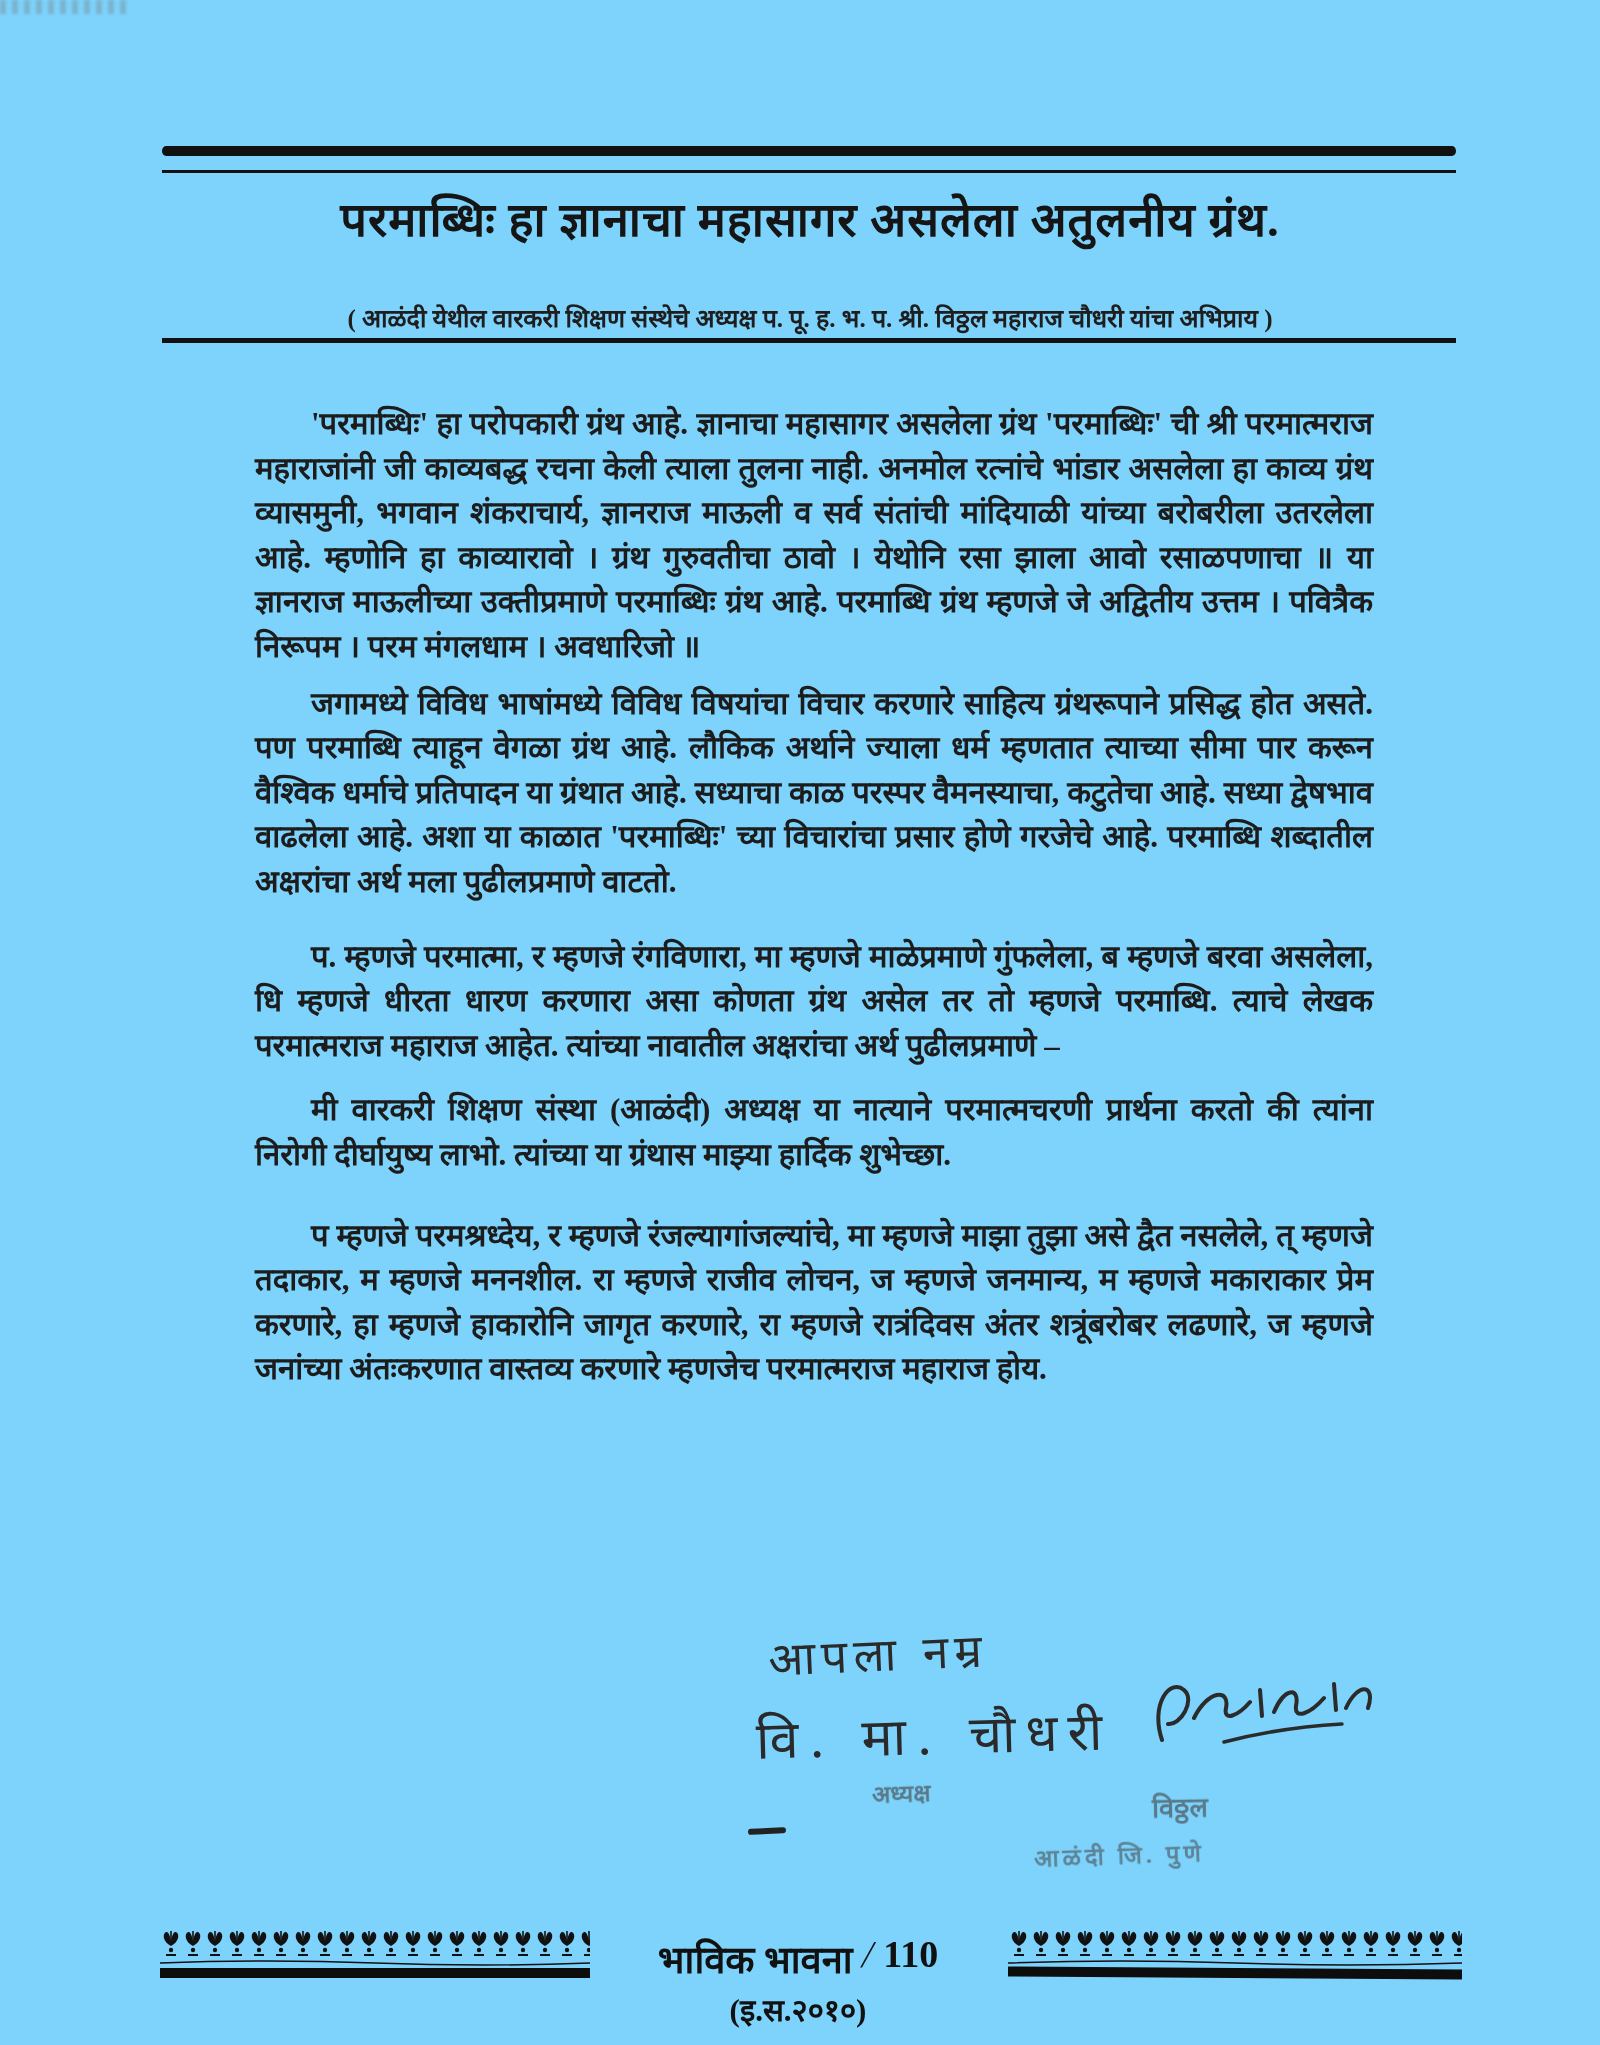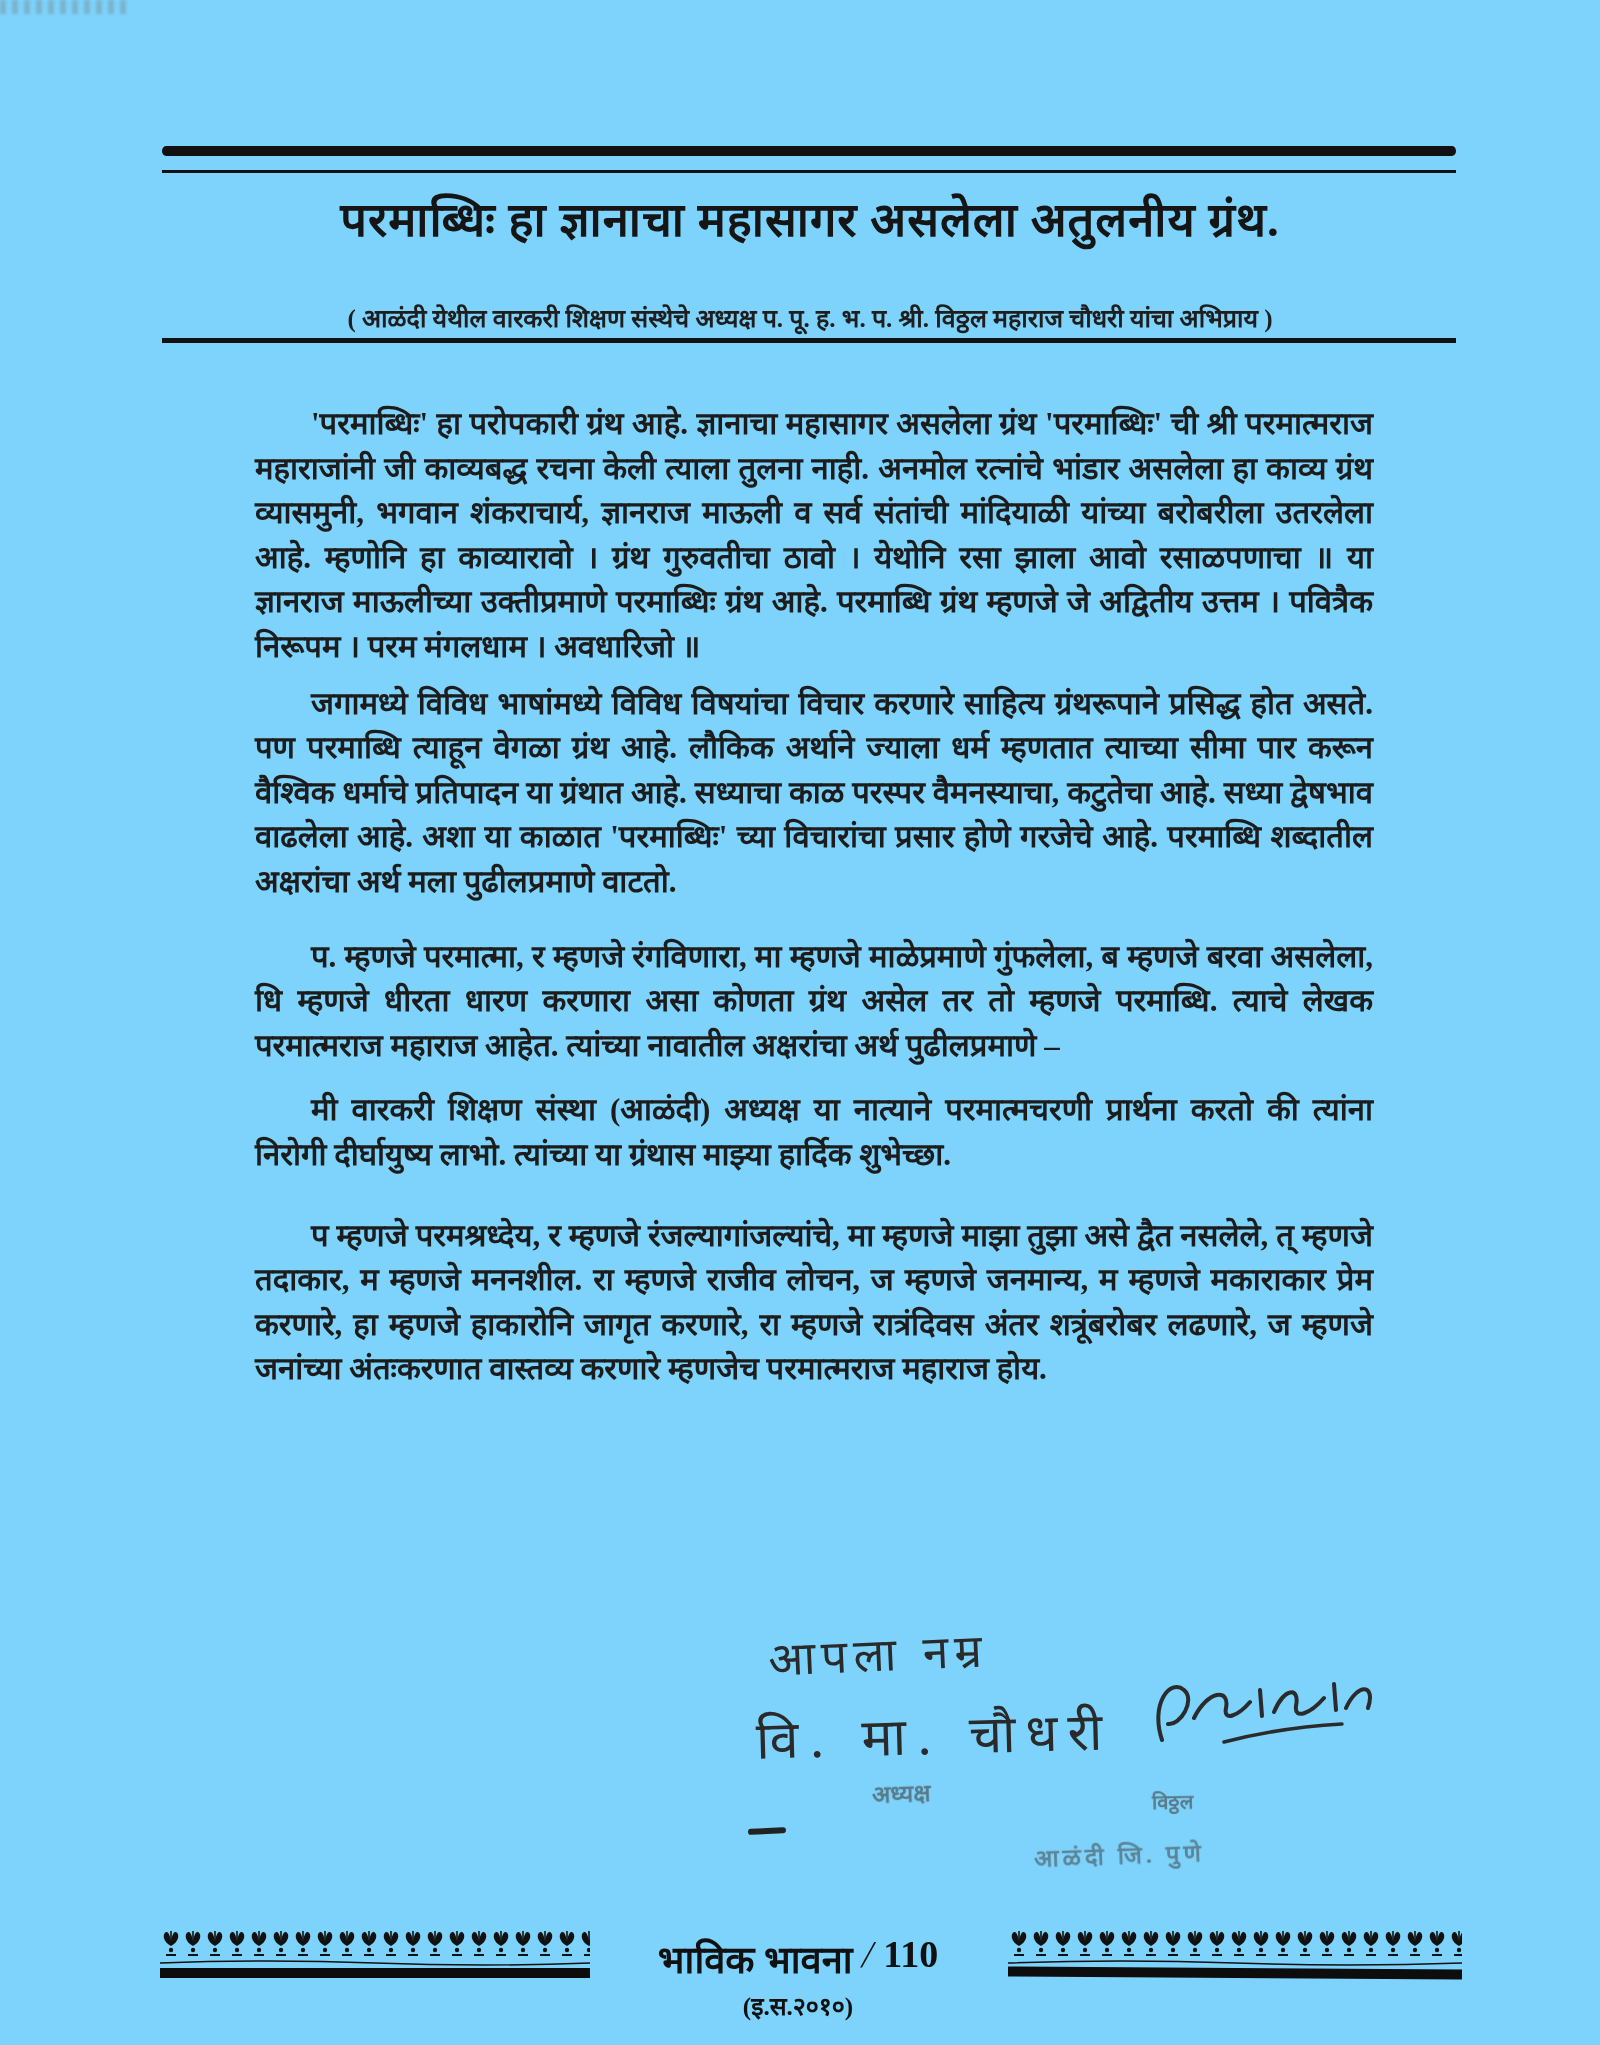--- a/index.html
+++ b/index.html
@@ -47,39 +47,39 @@
     font-family:"DejaVu Serif","Liberation Serif",serif;
     white-space:nowrap;
   }
   .sig-closing { left:768px; top:1622px; font-size:46px; transform:rotate(-2.5deg); letter-spacing:6px; }
   .sig-name    { left:756px; top:1698px; font-size:52px; transform:rotate(-1.5deg); letter-spacing:10px; }
   .stamp { position:absolute; color:#444; opacity:.62; filter:blur(.6px); font-weight:bold; white-space:nowrap; }
   .stamp-title  { left:872px;  top:1776px; font-size:24px; transform:rotate(-2deg); }
   .stamp-smudge { left:862px;  top:1808px; width:130px; height:14px;
                   background:repeating-linear-gradient(90deg,#777 0 6px,transparent 6px 12px);
                   opacity:.35; filter:blur(1.4px); }
-  .stamp-right1 { left:1152px; top:1788px; font-size:20px; transform:rotate(-1deg); }
+  .stamp-right1 { left:1152px; top:1788px; font-size:27px; transform:rotate(-1deg); }
   .stamp-right2 { left:1034px; top:1838px; font-size:24px; transform:rotate(-2deg); letter-spacing:4px; opacity:.55; }
   .sig-scribble { position:absolute; left:1128px; top:1662px; }
   .hand-dash { position:absolute; left:748px; top:1828px; width:38px; height:6px;
                background:#222; transform:rotate(-3deg); border-radius:3px; }
 
   
   .ornament { position:absolute; top:1930px; }
   .ornament.left  { left:160px; }
   .ornament.right { left:1008px; }
   .footer-center {
     position:absolute; left:578px; top:1932px; width:440px;
     display:flex; justify-content:center; align-items:flex-start; gap:10px;
     font-size:38px; font-weight:bold; color:#111; white-space:nowrap;
   }
   .footer-sep { font-weight:normal; transform:skewX(-12deg); }
   .footer-year {
     position:absolute; left:578px; top:1988px; width:440px;
-    text-align:center; font-size:25px; font-weight:bold; color:#111;
+    text-align:center; font-size:31px; font-weight:bold; color:#111;
   }
 </style>
 </head>
 <body>
 
 <div class="page">
 
   <div class="rule top-thick"></div>
   <div class="rule top-thin"></div>
 

